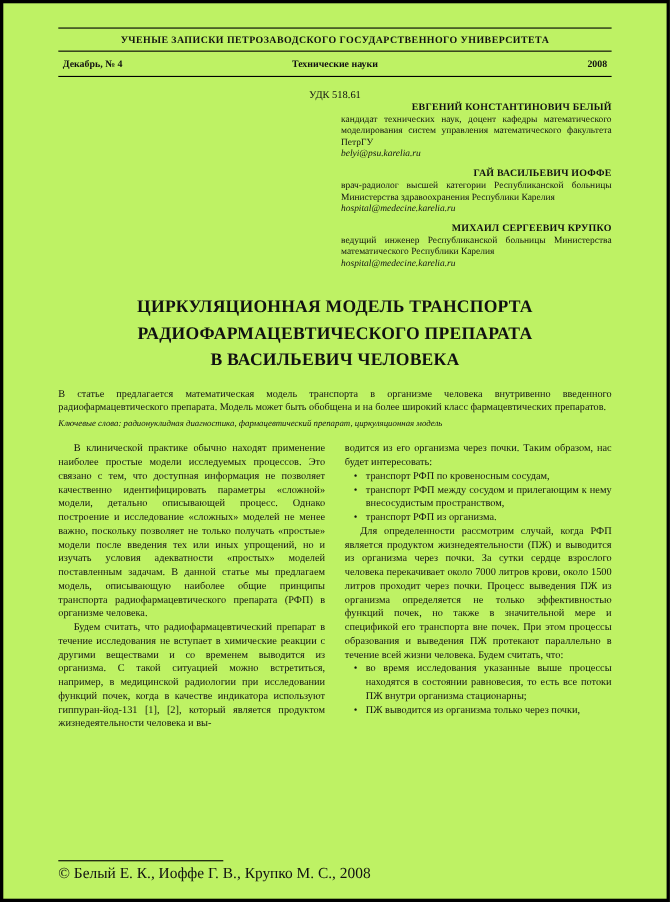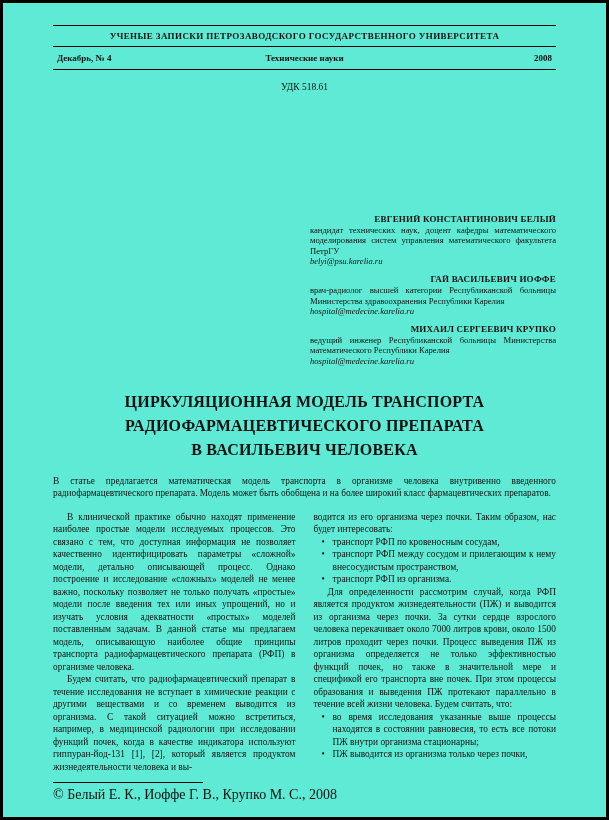--- a/index.html
+++ b/index.html
@@ -2,21 +2,21 @@
 <html><head>
 <meta charset="utf-8">
 <style>
   * { margin: 0; padding: 0; box-sizing: border-box; }
   html, body { background: #ffffff; }
   body { font-family: "Liberation Serif", serif; }
 
   .page {
     width: 609px;
     height: 820px;
-    background: #5eead4;
+    background: #bef264;
     border: 3px solid #000000;
     padding: 22px 50px 14px 50px;
     color: #111111;
     display: flex;
     flex-direction: column;
     overflow: hidden;
   }
 
   .rule { border-top: 1px solid #000000; width: 100%; }
 
@@ -42,21 +42,20 @@
 
   .udk {
     text-align: center;
     font-size: 9.5px;
     margin-top: 12px;
   }
 
   .authors {
     width: 246px;
     margin-left: auto;
-    margin-top: 122px;
   }
   .author { margin-bottom: 7px; }
   .author-name {
     font-weight: bold;
     font-size: 9px;
     text-align: right;
     letter-spacing: 0.2px;
     margin-bottom: 1px;
   }
   .author-affiliation {
@@ -157,20 +156,24 @@
       </div>
     </div>
 
   <div class="article-title">
     <span>ЦИРКУЛЯЦИОННАЯ МОДЕЛЬ ТРАНСПОРТА РАДИОФАРМАЦЕВТИЧЕСКОГО ПРЕПАРАТА</span><br>
     <span>В ВАСИЛЬЕВИЧ ЧЕЛОВЕКА</span>
   </div>
 
   <p class="abstract">В статье предлагается математическая модель транспорта в организме человека внутривенно введенного радиофармацевтического препарата. Модель может быть обобщена и на более широкий класс фармацевтических препаратов.</p>
 
+  <p class="keywords">
+    <span>Ключевые слова:</span>
+    <span>радионуклидная диагностика, фармацевтический препарат, циркуляционная модель</span>
+  </p>
 
   <div class="columns">
     <div class="col" id="col-left">
         <p class="body-par indent">В клинической практике обычно находят применение наиболее простые модели исследуемых процессов. Это связано с тем, что доступная информация не позволяет качественно идентифицировать параметры «сложной» модели, детально описывающей процесс. Однако построение и исследование «сложных» моделей не менее важно, поскольку позволяет не только получать «простые» модели после введения тех или иных упрощений, но и изучать условия адекватности «простых» моделей поставленным задачам. В данной статье мы предлагаем модель, описывающую наиболее общие принципы транспорта радиофармацевтического препарата (РФП) в организме человека.</p>
         <p class="body-par indent">Будем считать, что радиофармацевтический препарат в течение исследования не вступает в химические реакции с другими веществами и со временем выводится из организма. С такой ситуацией можно встретиться, например, в медицинской радиологии при исследовании функций почек, когда в качестве индикатора используют гиппуран-йод-131 [1], [2], который является продуктом жизнедеятельности человека и вы-</p>
       </div>
     <div class="col" id="col-right">
         <p class="body-par">водится из его организма через почки. Таким образом, нас будет интересовать:</p>
         <div class="bullet-item">
           <span class="bullet">•</span>

